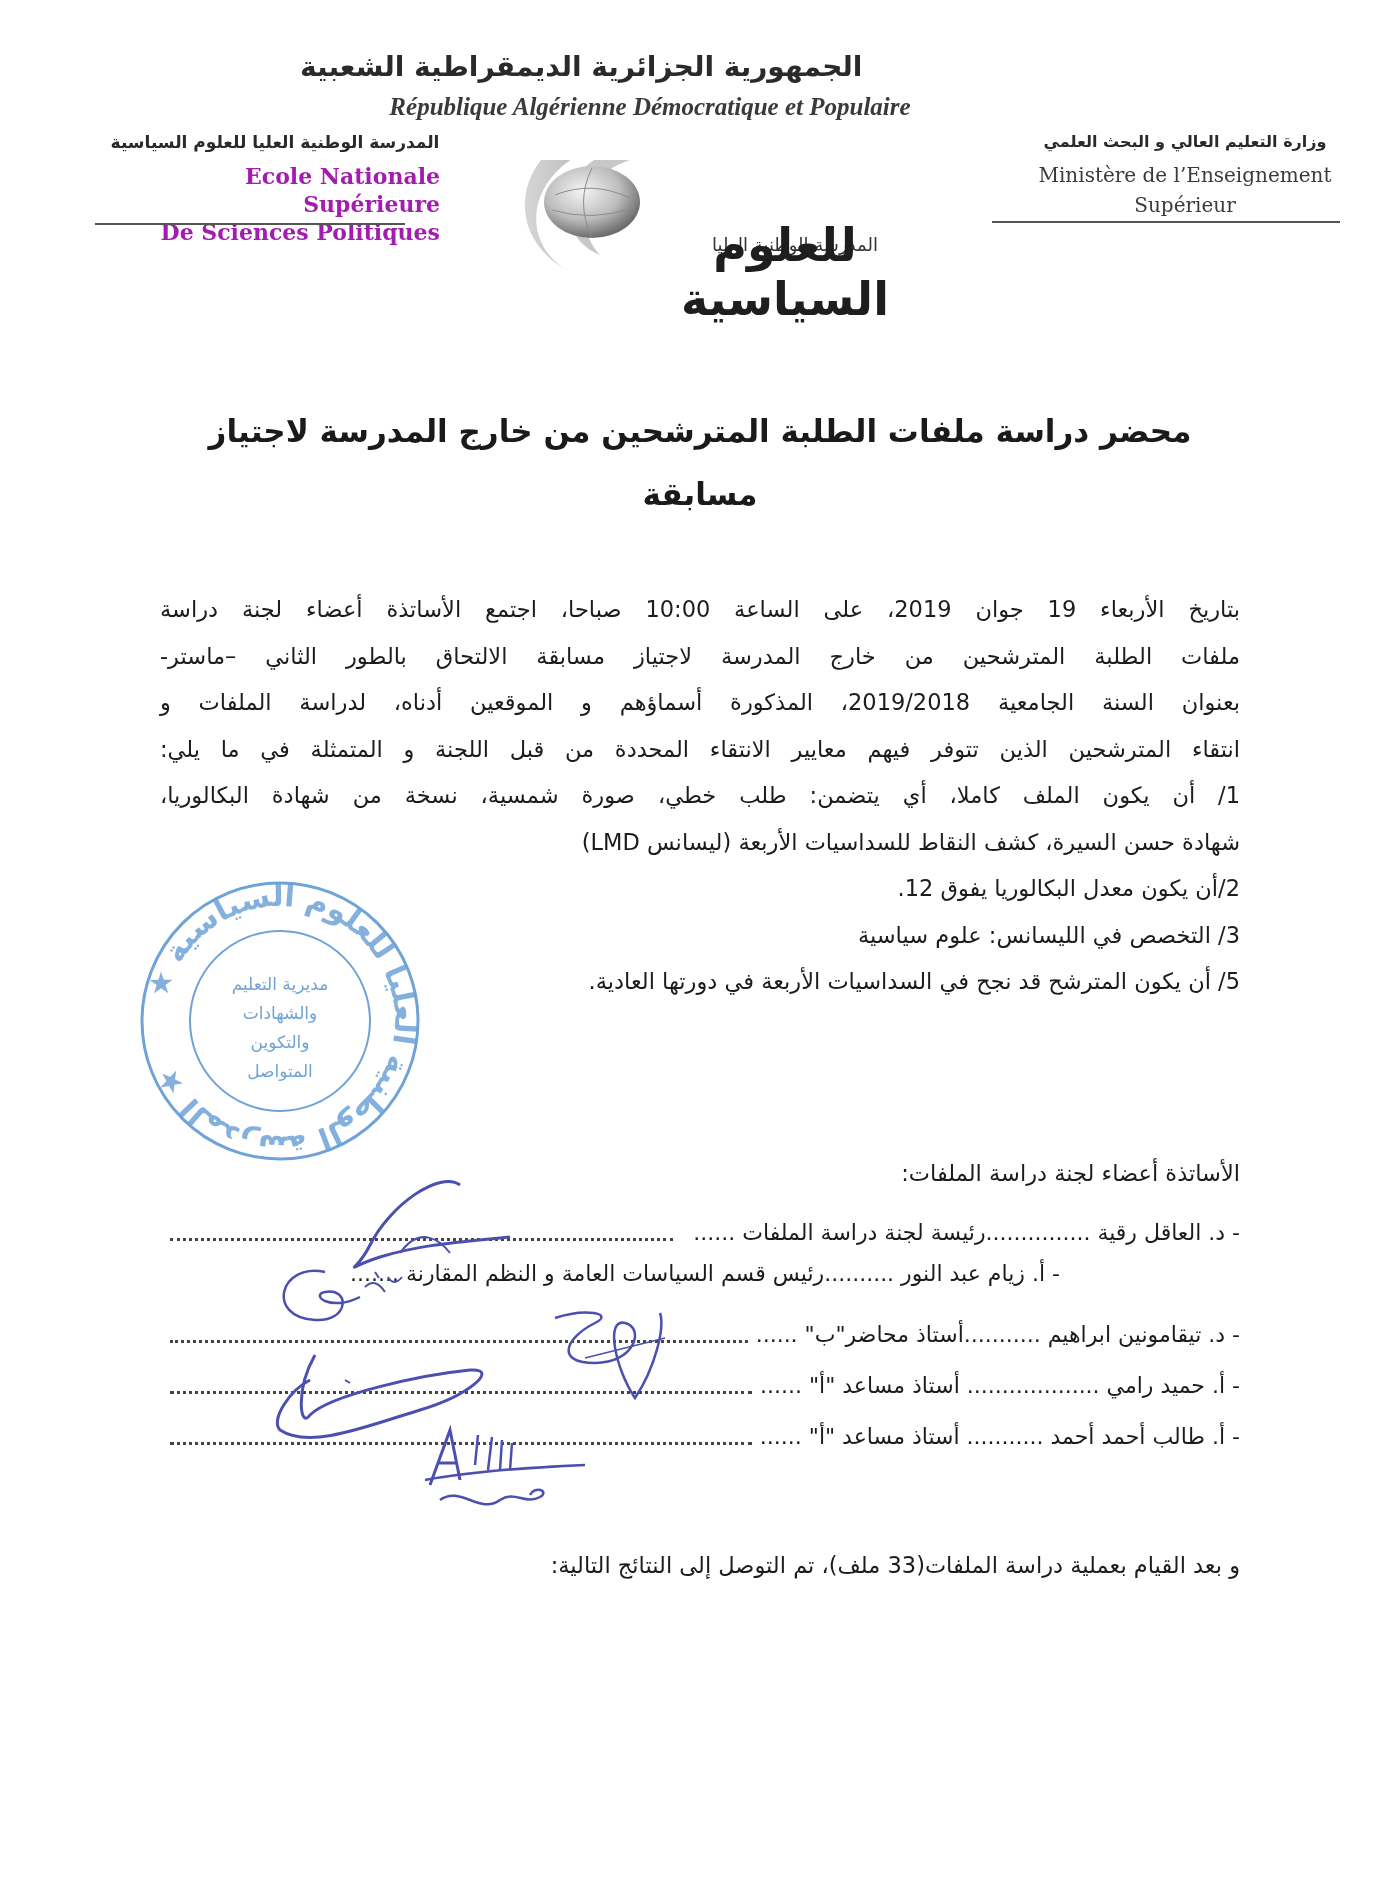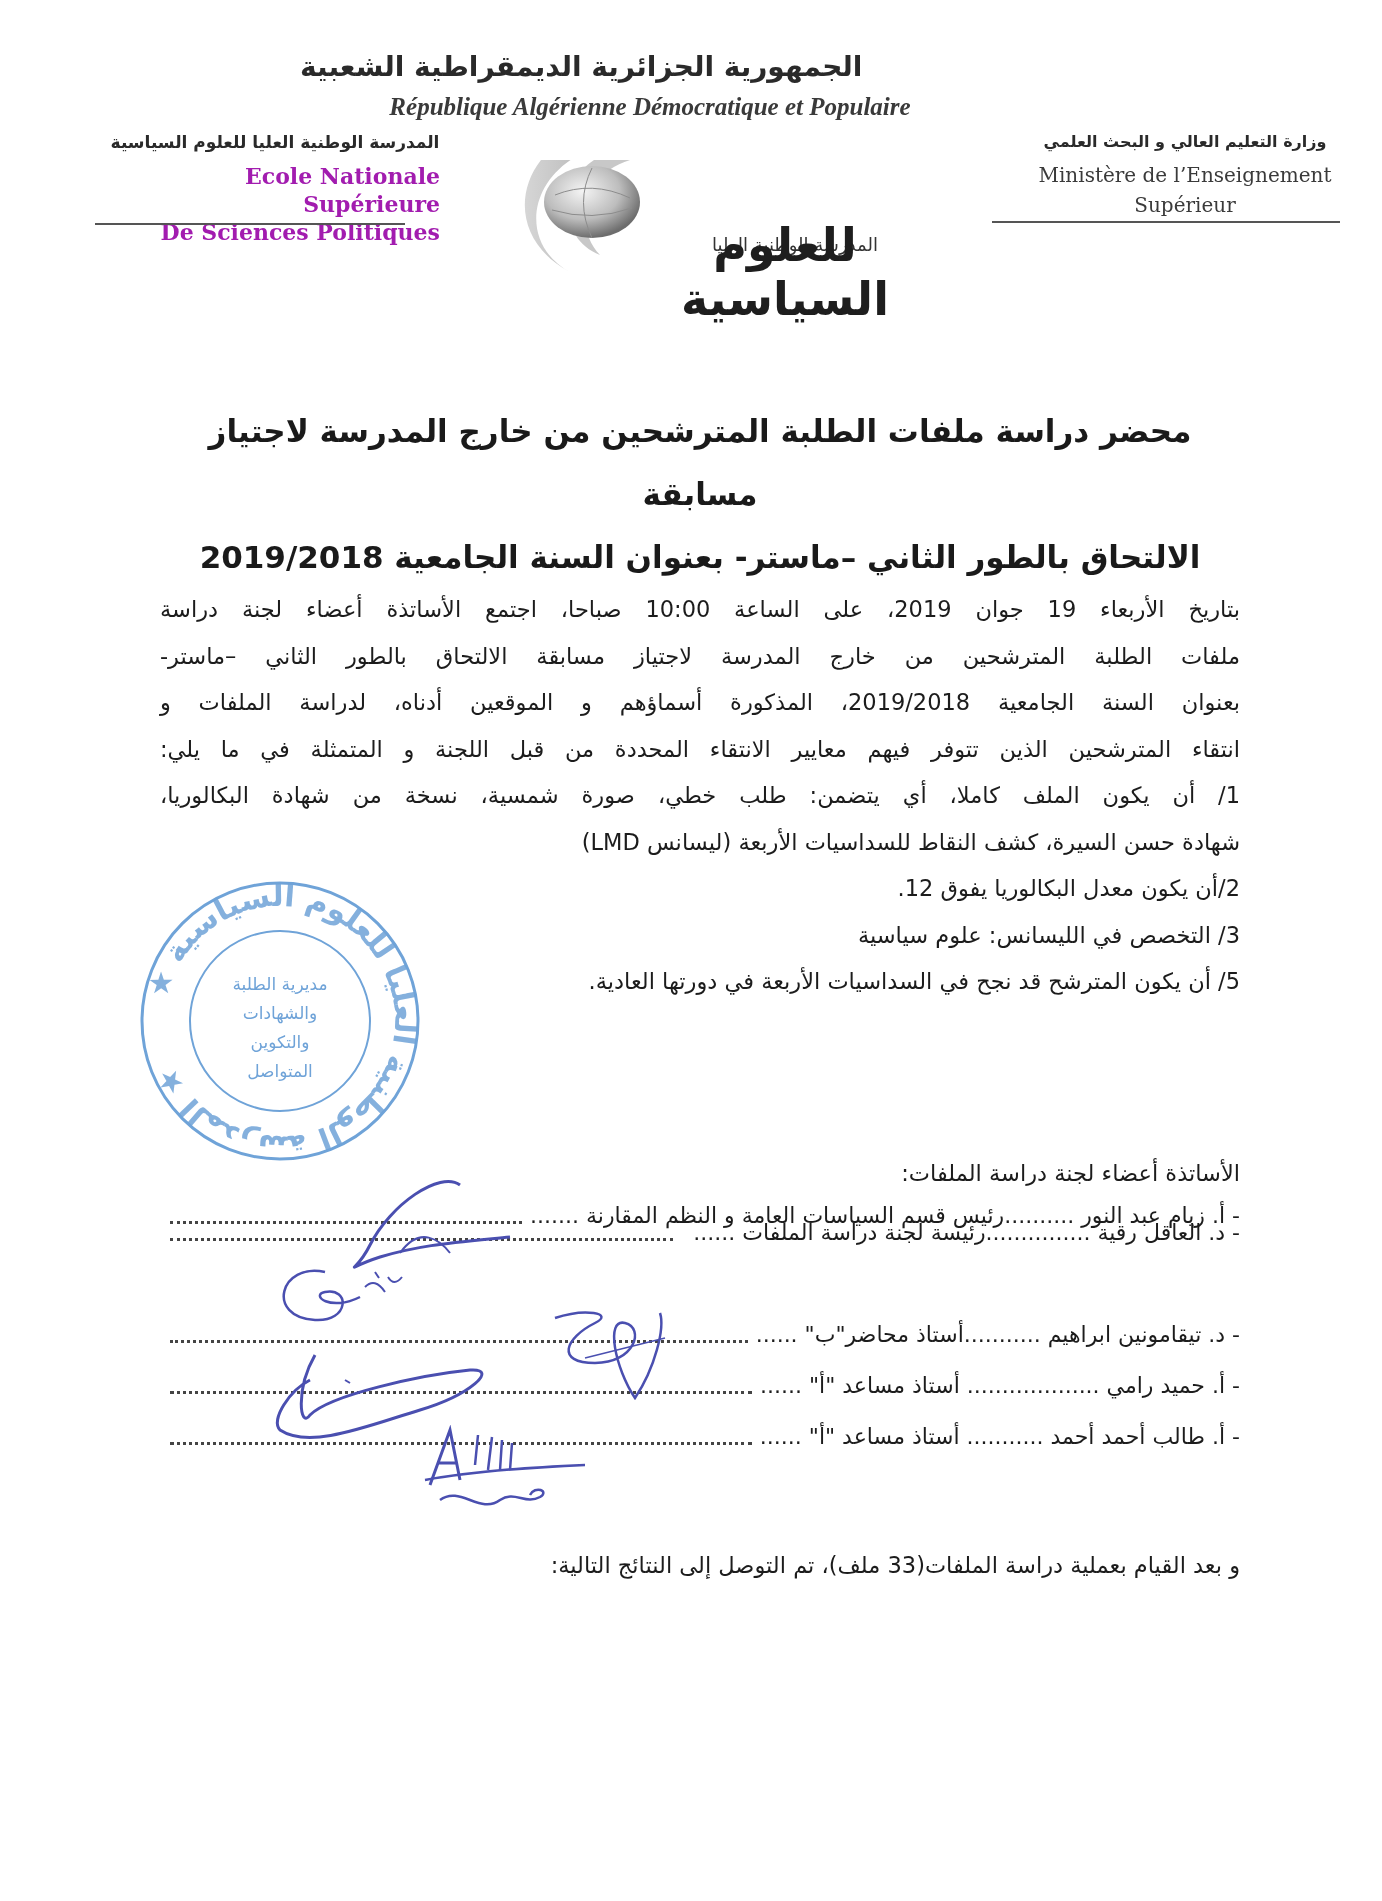--- a/index.html
+++ b/index.html
@@ -135,42 +135,41 @@
   <path d="M150,-40 C40,-35 10,70 90,112 C30,80 50,-10 150,-20 Z" fill="url(#swooshG)" opacity="0.75"></path>
   <path d="M140,-10 C80,0 70,75 120,95 C95,70 100,15 150,0 Z" fill="#9a9a9a" opacity="0.55"></path>
   <ellipse cx="112" cy="42" rx="48" ry="36" fill="url(#globeG)"></ellipse>
   <path d="M75,35 Q112,20 150,38 M72,50 Q112,62 152,48 M112,8 Q95,42 112,78" stroke="#8c8c8c" stroke-width="1" fill="none"></path>
 </svg>
 <div class="abs logo-small">المدرسة الوطنية العليا</div>
 <div class="abs logo-big">للعلوم السياسية</div>
 
 <div class="abs title">
   <div>محضر دراسة ملفات الطلبة المترشحين من خارج المدرسة لاجتياز مسابقة</div>
-  <div>الالتحاق بالطور الثاني –ماستر- بعنوان السنة الجامعية 2019/2018</div>
 </div>
 
 <div class="abs para">
   <span class="line just">بتاريخ الأربعاء 19 جوان 2019، على الساعة 10:00 صباحا، اجتمع الأساتذة أعضاء لجنة دراسة</span>
   <span class="line just">ملفات الطلبة المترشحين من خارج المدرسة لاجتياز مسابقة الالتحاق بالطور الثاني –ماستر-</span>
   <span class="line just">بعنوان السنة الجامعية 2019/2018، المذكورة أسماؤهم و الموقعين أدناه، لدراسة الملفات و</span>
   <span class="line just">انتقاء المترشحين الذين تتوفر فيهم معايير الانتقاء المحددة من قبل اللجنة و المتمثلة في ما يلي:</span>
   <span class="line just">1/ أن يكون الملف كاملا، أي يتضمن: طلب خطي، صورة شمسية، نسخة من شهادة البكالوريا،</span>
   <span class="line">شهادة حسن السيرة، كشف النقاط للسداسيات الأربعة (ليسانس LMD)</span>
   <span class="line">2/أن يكون  معدل البكالوريا يفوق  12.</span>
   <span class="line">3/ التخصص في الليسانس: علوم سياسية</span>
   <span class="line">5/ أن يكون المترشح قد نجح في السداسيات الأربعة في دورتها العادية.</span>
 </div>
 
 <div class="abs committee-head">الأساتذة أعضاء لجنة دراسة الملفات:</div>
 
 <div class="abs member-row" style="top:1210px;gap:12px;">
   <span class="txt">- د. العاقل رقية ...............رئيسة لجنة دراسة الملفات ......</span>
   <span class="dots"></span>
 </div>
-<div class="abs member-row" style="top:1193px;">
+<div class="abs member-row" style="top:1261px;flex-direction:column;">
   <span class="txt">- أ. زيام عبد النور ..........رئيس قسم السياسات العامة و النظم المقارنة .......</span>
   <span class="dots"></span>
 </div>
 <div class="abs member-row" style="top:1312px;">
   <span class="txt">- د. تيقامونين ابراهيم ...........أستاذ محاضر"ب" ......</span>
   <span class="dots"></span>
 </div>
 <div class="abs member-row" style="top:1363px;">
   <span class="txt">- أ. حميد رامي ................... أستاذ مساعد "أ" ......</span>
   <span class="dots"></span>
@@ -186,21 +185,21 @@
   <circle cx="145" cy="145" r="138" fill="none" stroke="#6fa3d8" stroke-width="3"></circle>
   <circle cx="145" cy="145" r="90" fill="none" stroke="#6fa3d8" stroke-width="2"></circle>
   <defs>
       <path id="ringPath" d="M145,145 m-115,0 a115,115 0 1,1 230,0 a115,115 0 1,1 -230,0"></path>
     </defs>
   <text font-family="DejaVu Sans, sans-serif" font-size="30" font-weight="bold" fill="#6fa3d8" opacity="0.85">
     <textPath href="#ringPath" startOffset="3%">★ المدرسة الوطنية العليا للعلوم السياسية ★</textPath>
   </text>
 </svg>
 <div class="abs stamp-text">
-  <div>مديرية الطلبة</div>
+  <div>مديرية التعليم</div>
   <div>والشهادات</div>
   <div>والتكوين</div>
   <div>المتواصل</div>
 </div>
 
 <svg class="sig" style="left:300px;top:1165px;width:220px;height:120px;" viewBox="0 0 220 120">
   <path d="M160,20 C140,5 90,40 70,80 C55,110 40,105 80,92 C120,80 150,78 210,72" stroke="#4a4fb0" stroke-width="3" fill="none"></path>
   <path d="M100,88 C120,60 140,75 150,88" stroke="#4a4fb0" stroke-width="2" fill="none"></path>
 </svg>
 <svg class="sig" style="left:270px;top:1262px;width:150px;height:70px;" viewBox="0 0 150 70">

